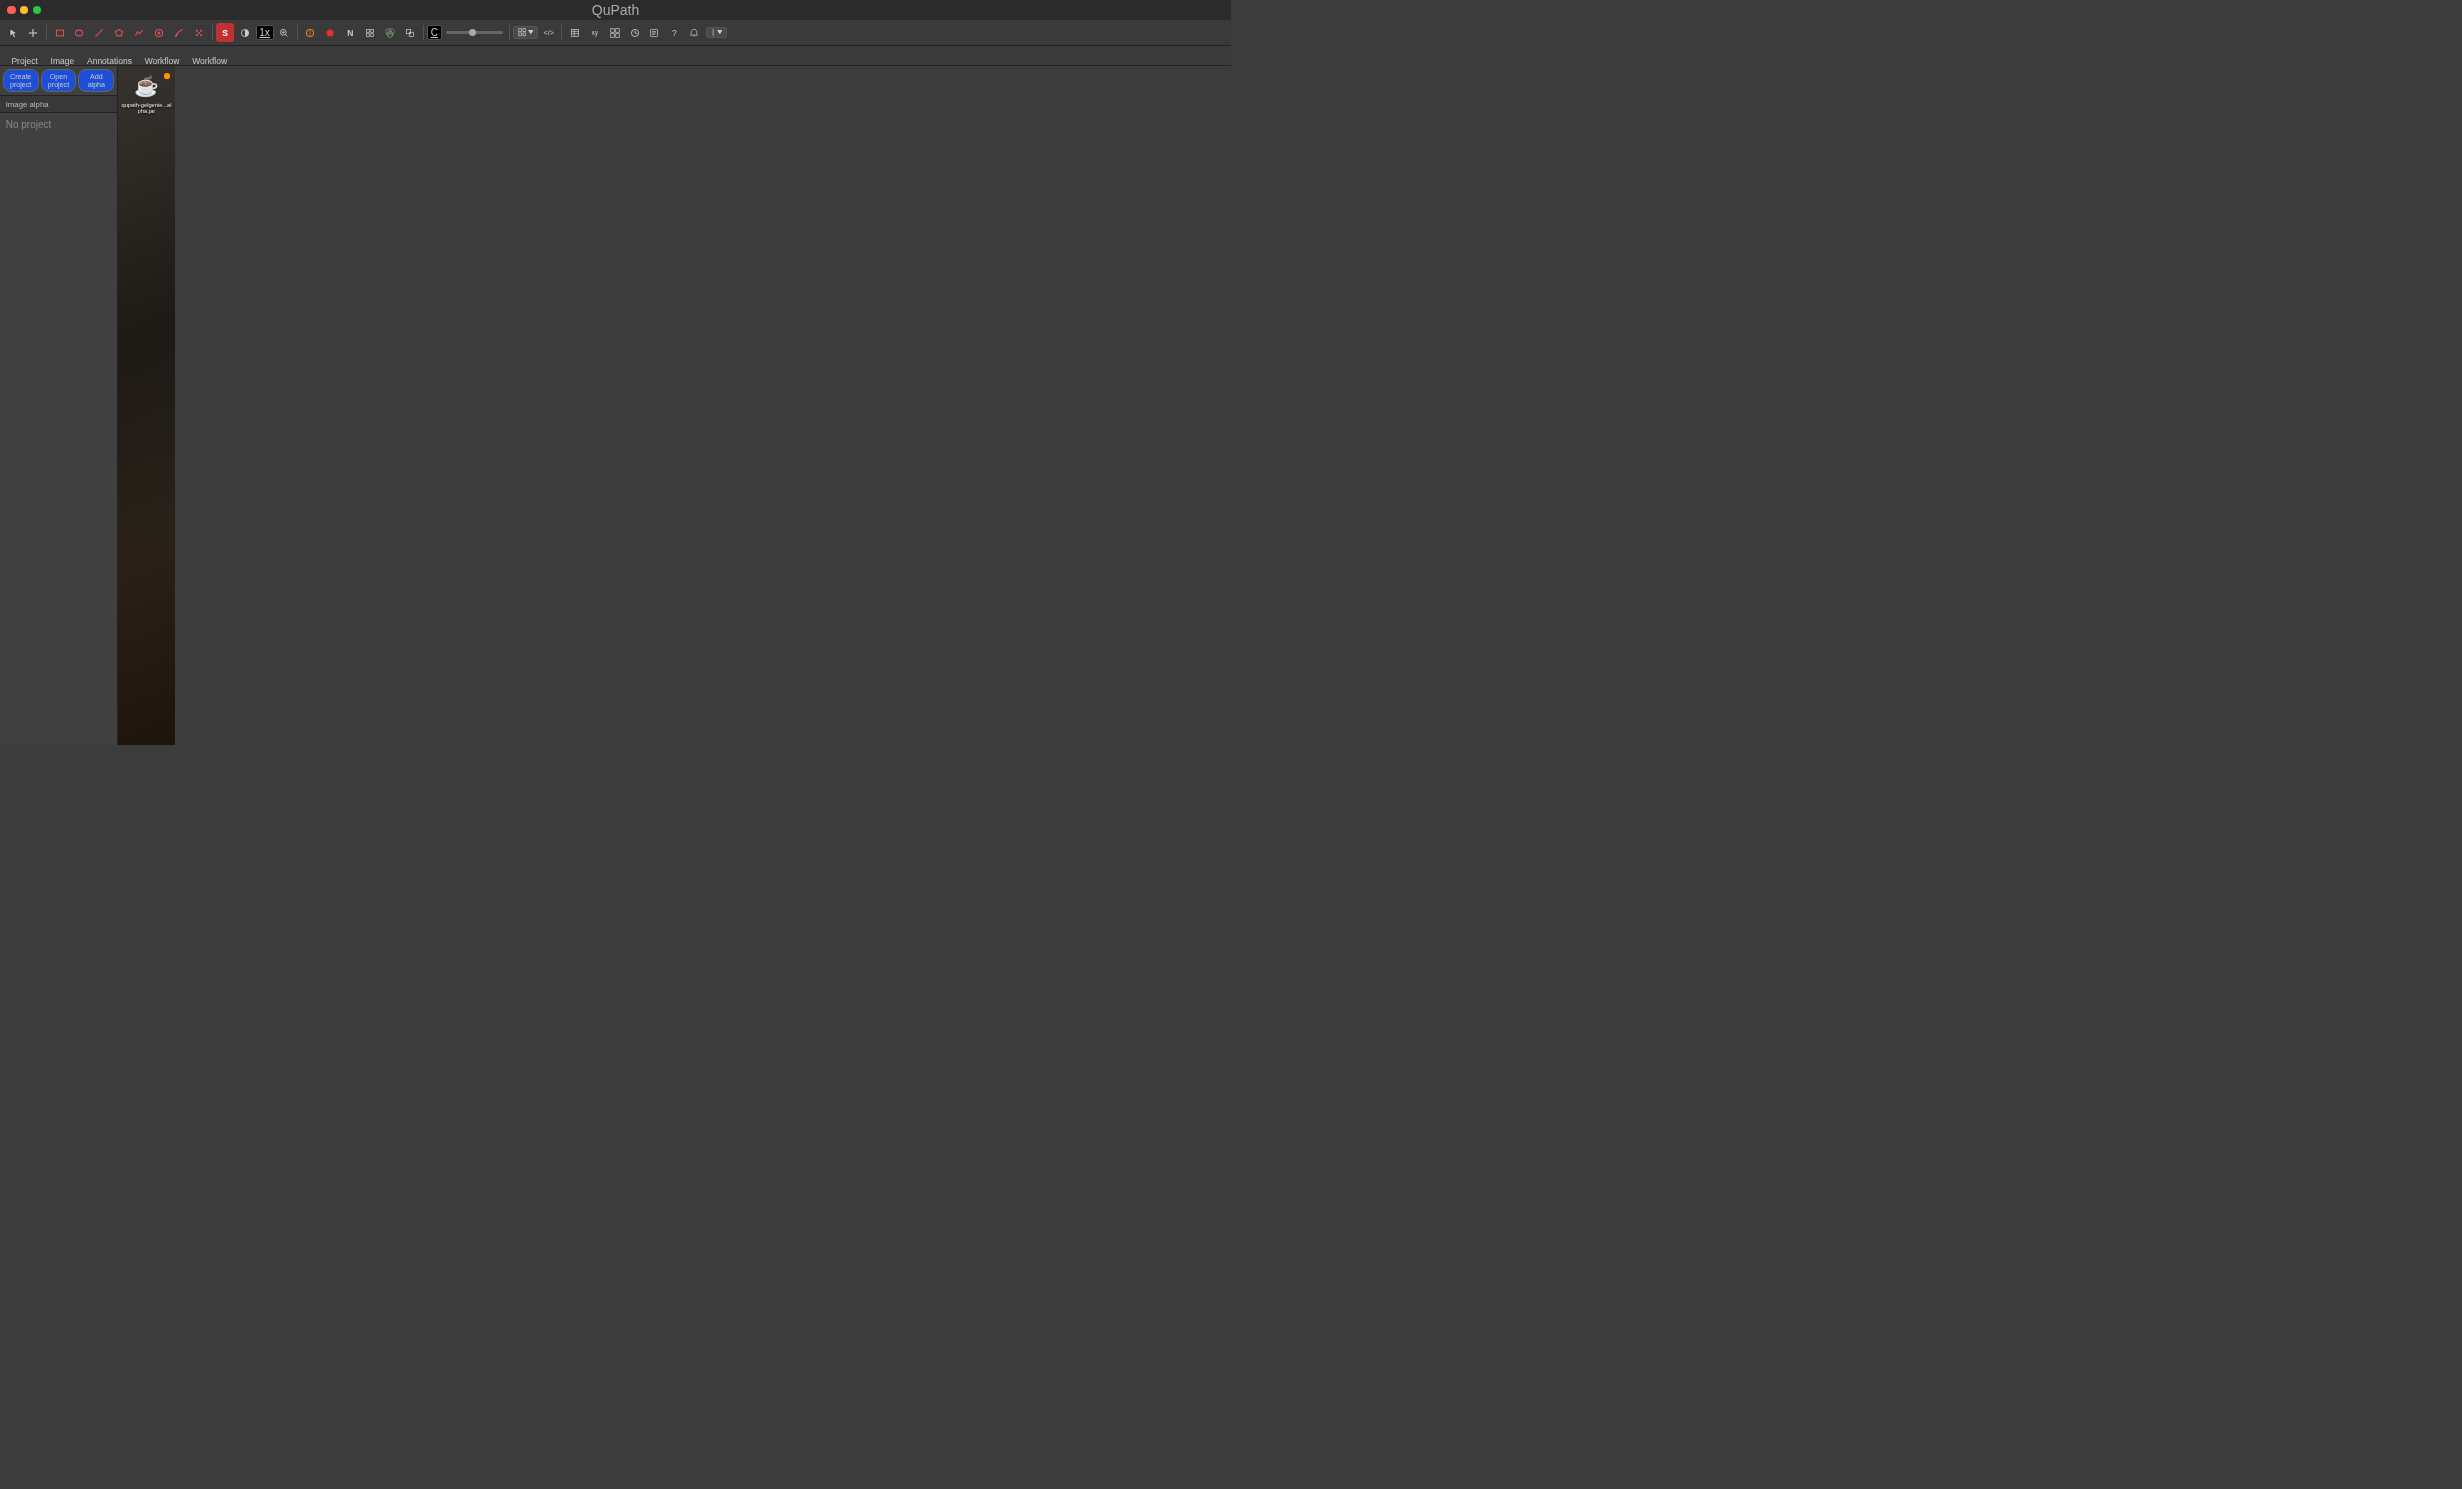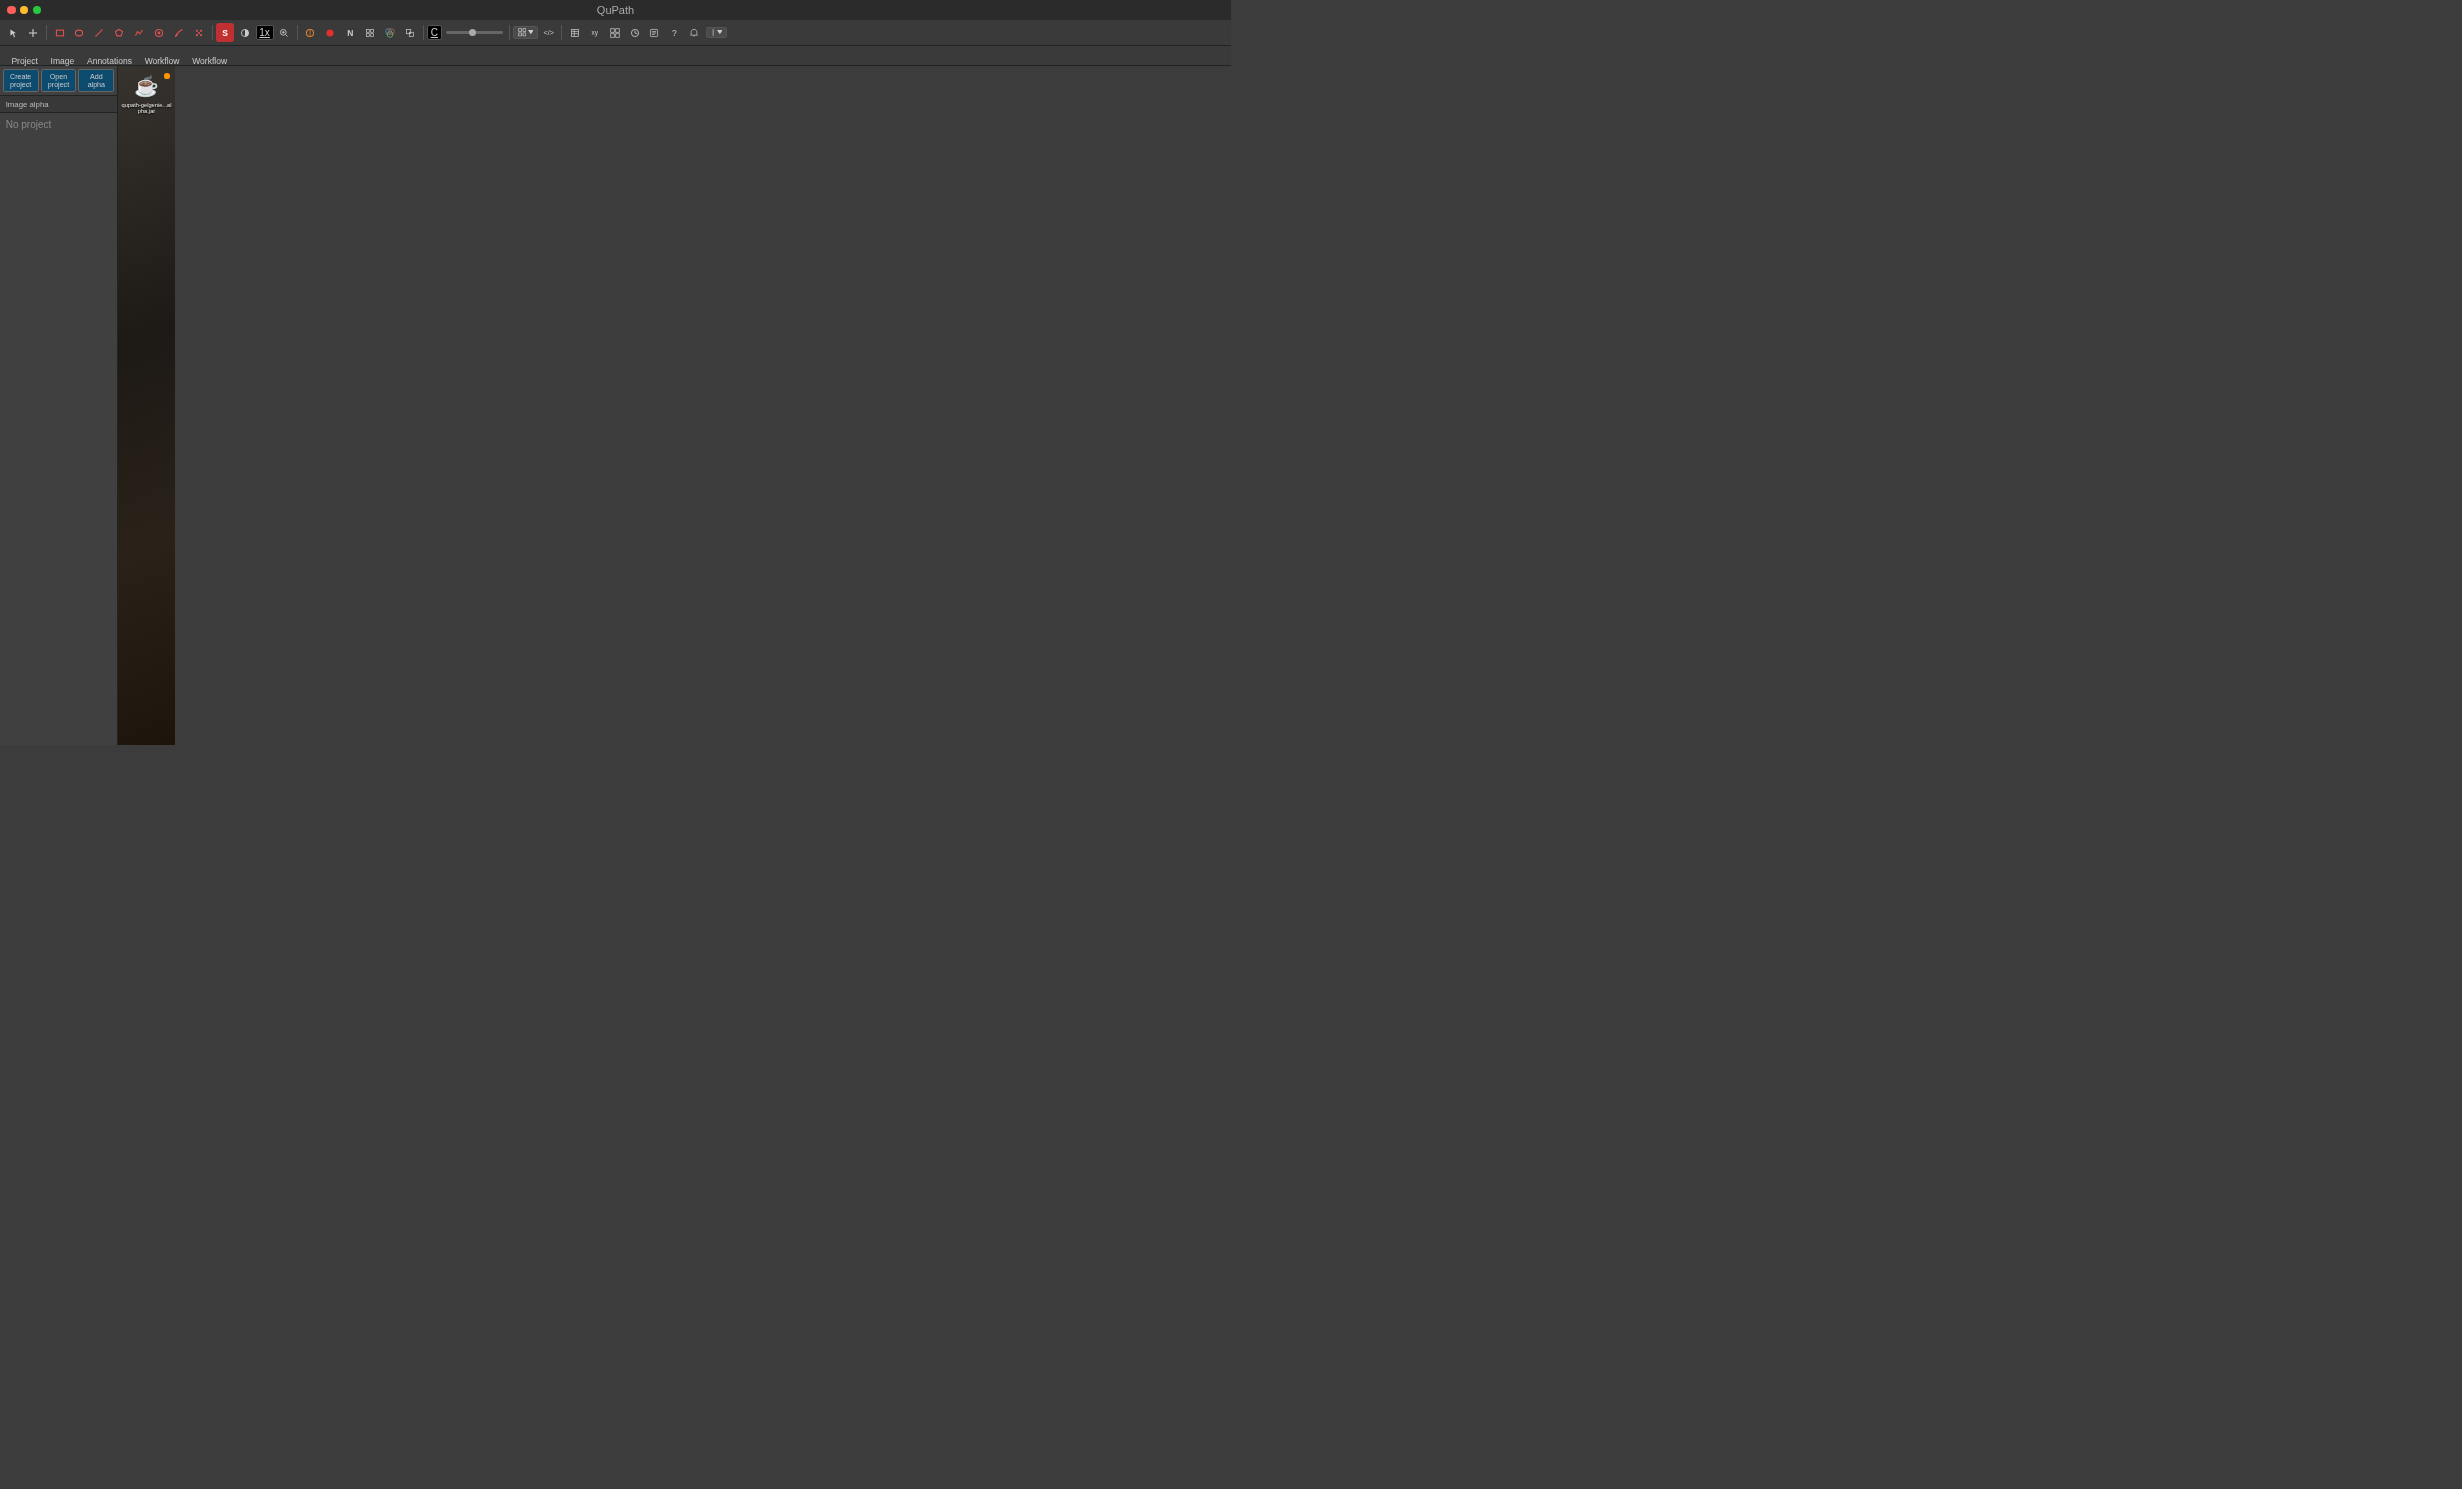--- a/index.html
+++ b/index.html
@@ -20,21 +20,21 @@
       height: 20px;
       background: #2b2b2b;
       display: flex;
       align-items: center;
       justify-content: center;
       position: relative;
       flex-shrink: 0;
     }
     .title-bar-title {
       color: #aaa;
-      font-size: 11px;
+      font-size: 14px;
     }
     .window-controls {
       position: absolute;
       left: 7.1px;
       display: flex;
       gap: 4.3px;
       align-items: center;
     }
     .wc-btn {
       width: 8.5px;
@@ -159,23 +159,23 @@
     .sidebar-buttons {
       display: flex;
       flex-direction: row;
       border-bottom: 0.7px solid #222;
       padding: 2.8px;
       gap: 2.1px;
     }
     .sidebar-btn {
       flex: 1;
       padding: 2.8px 2.8px;
-      background: #0c4a6e;
+      background: #1d4ed8;
       border: 0.7px solid #666;
-      border-radius: 2px;
+      border-radius: 8px;
       color: #ccc;
       font-size: 7.1px;
       cursor: pointer;
       text-align: center;
     }
     .sidebar-section-title {
       padding: 3.6px 5.7px;
       font-size: 7.8px;
       color: #bbb;
       background: #383838;

